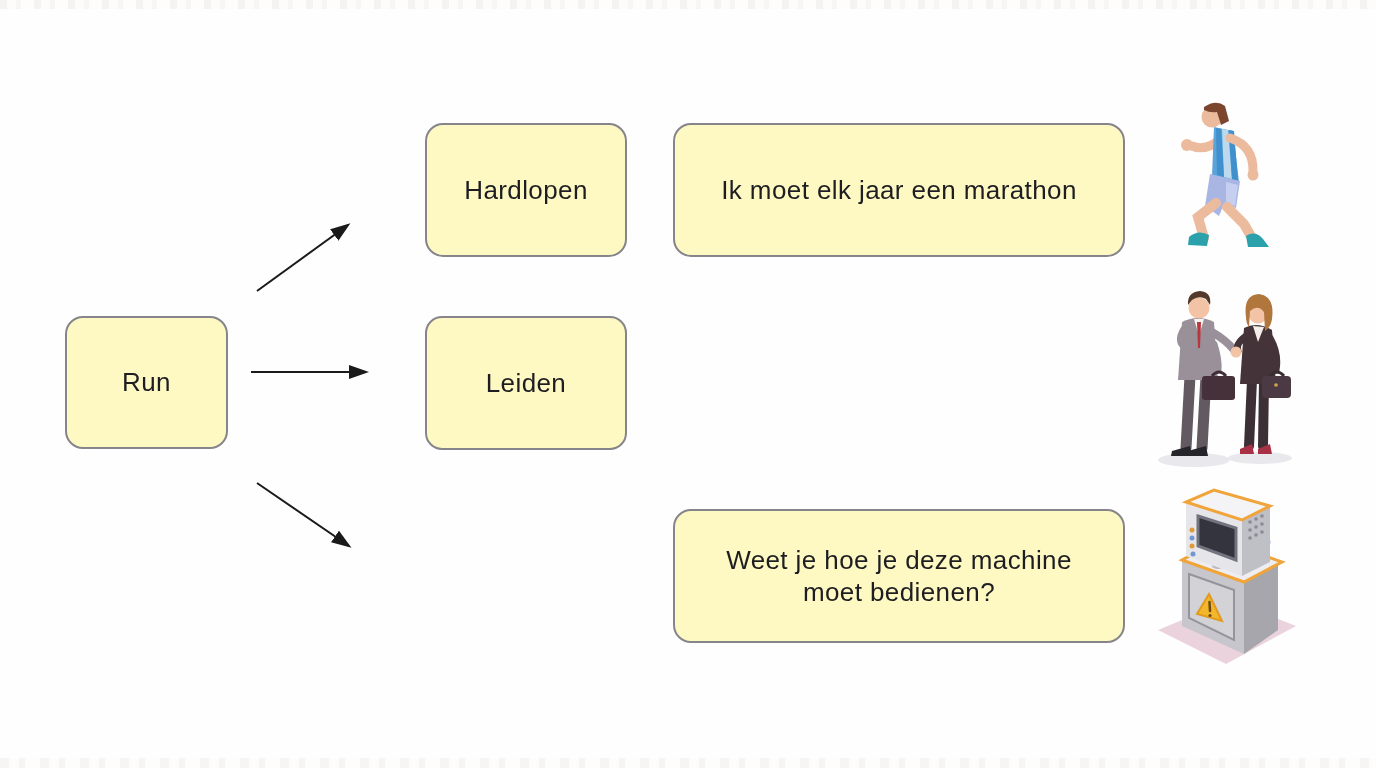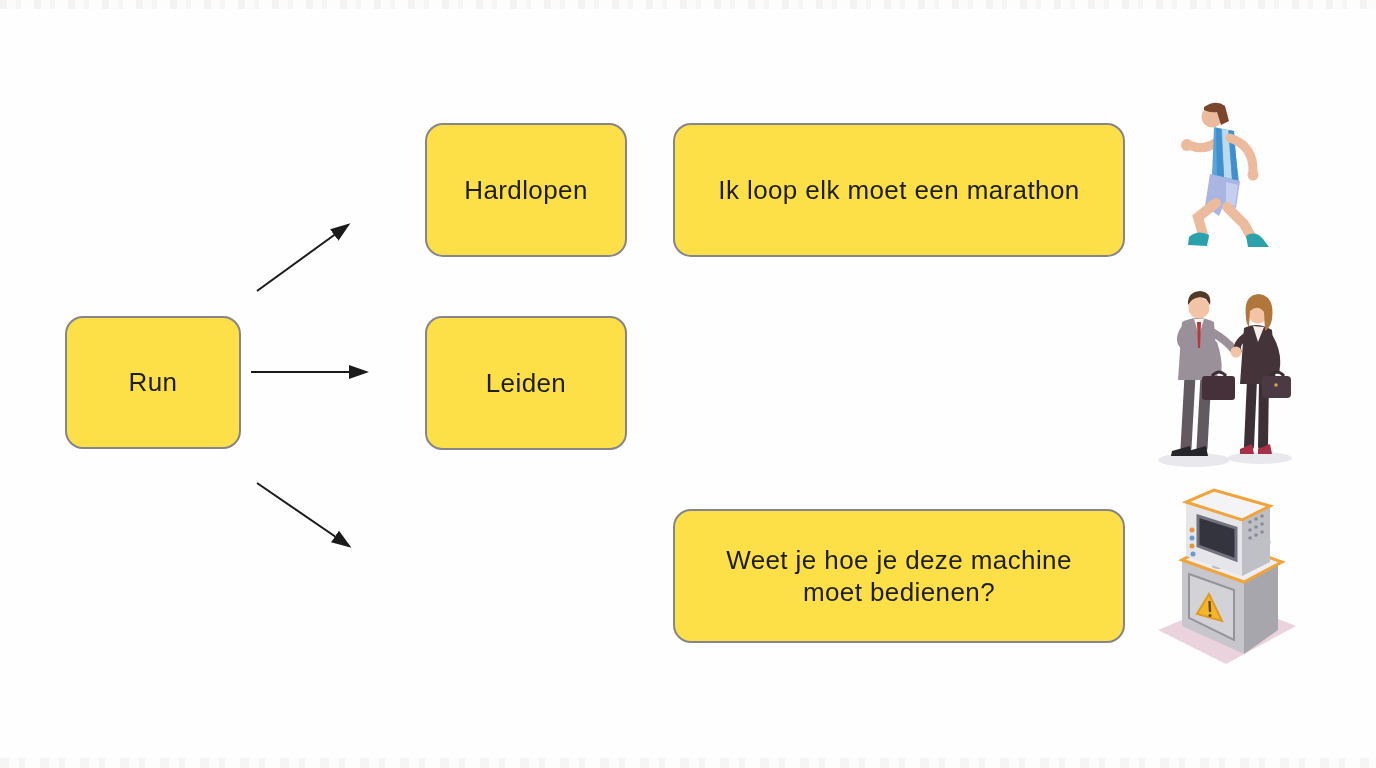--- a/index.html
+++ b/index.html
@@ -13,32 +13,32 @@
   }
   
   .noise{position:absolute;left:0;width:100%;opacity:.55;}
   .noise.top{top:0;height:9px;
     background:repeating-linear-gradient(90deg,#eceae7 0 7px,#fbfaf9 7px 16px,#f1efec 16px 21px,#fdfcfb 21px 34px);}
   .noise.bottom{bottom:0;height:10px;
     background:repeating-linear-gradient(90deg,#f0eeeb 0 9px,#fcfbfa 9px 19px,#efede9 19px 25px,#fdfcfb 25px 40px);}
 
   .node{
     position:absolute;
-    background:#fde047;
+    background:#fef9c3;
     border:2px solid #85858b;
     border-radius:18px;
     display:flex;align-items:center;justify-content:center;
     text-align:center;
     font-size:26px;
     letter-spacing:.4px;
     line-height:1.25;
     box-sizing:border-box;
     padding:8px 18px;
   }
-  .node.root  {left:65px;  top:316px; width:176px; height:133px;}
+  .node.root  {left:65px;  top:316px; width:163px; height:133px;}
   .node.verb  {left:425px; width:202px; height:134px;}
   .node.ex    {left:673px; width:452px; height:134px;}
   .row1{top:123px;} .row2{top:316px;border-radius:17px;} .row3{top:509px;}
 
   .arrow-layer{position:absolute;left:0;top:0;width:1376px;height:768px;pointer-events:none;}
 
   .illus{position:absolute;}
   .illus svg{display:block;width:100%;height:100%;}
 </style>
 </head>
@@ -60,21 +60,21 @@
   </svg>
 
   <div class="node root">
     <span>Run</span>
   </div>
 
   <div class="node verb row1">
     <span>Hardlopen</span>
   </div>
   <div class="node ex row1">
-    <span>Ik loop elk moet een marathon</span>
+    <span>Ik moet elk jaar een marathon</span>
   </div>
 
   <div class="node verb row2">
     <span>Leiden</span>
   </div>
 
   <div class="node ex row3">
     <span>Weet je hoe je deze machine moet bedienen?</span>
   </div>
 

